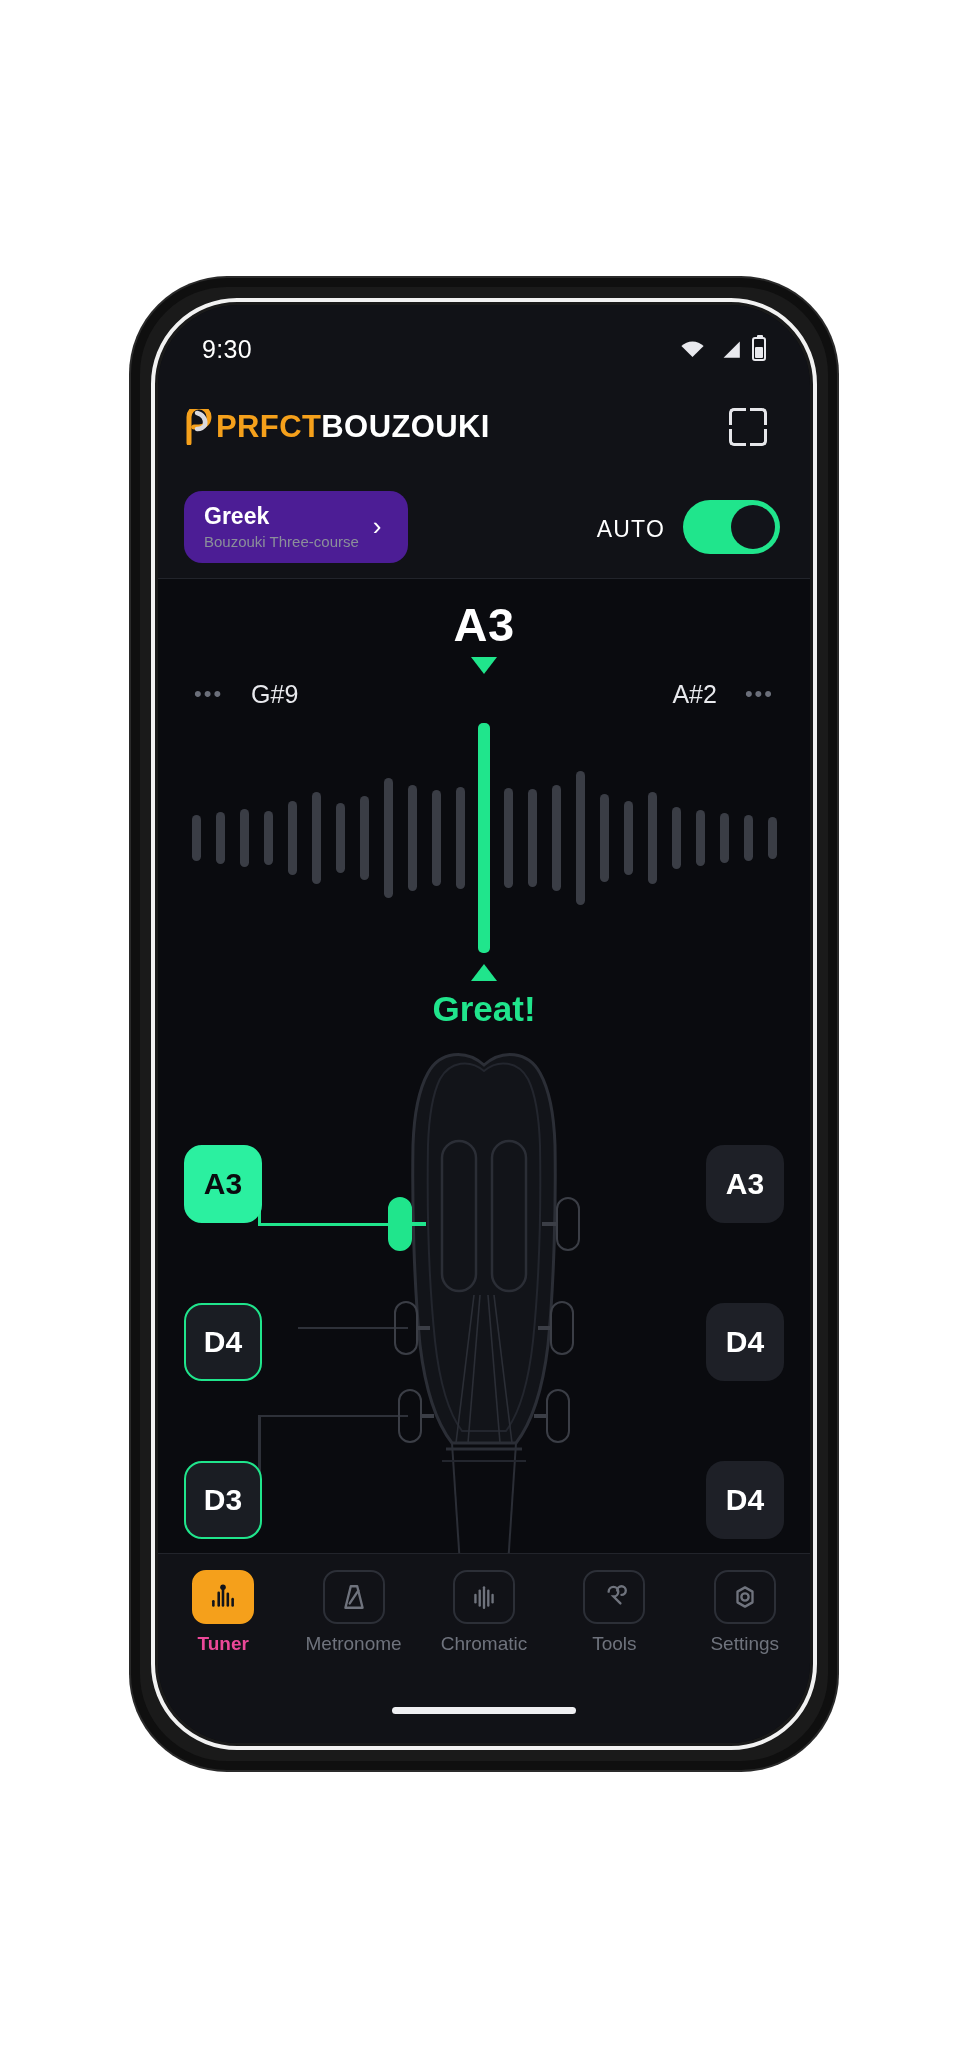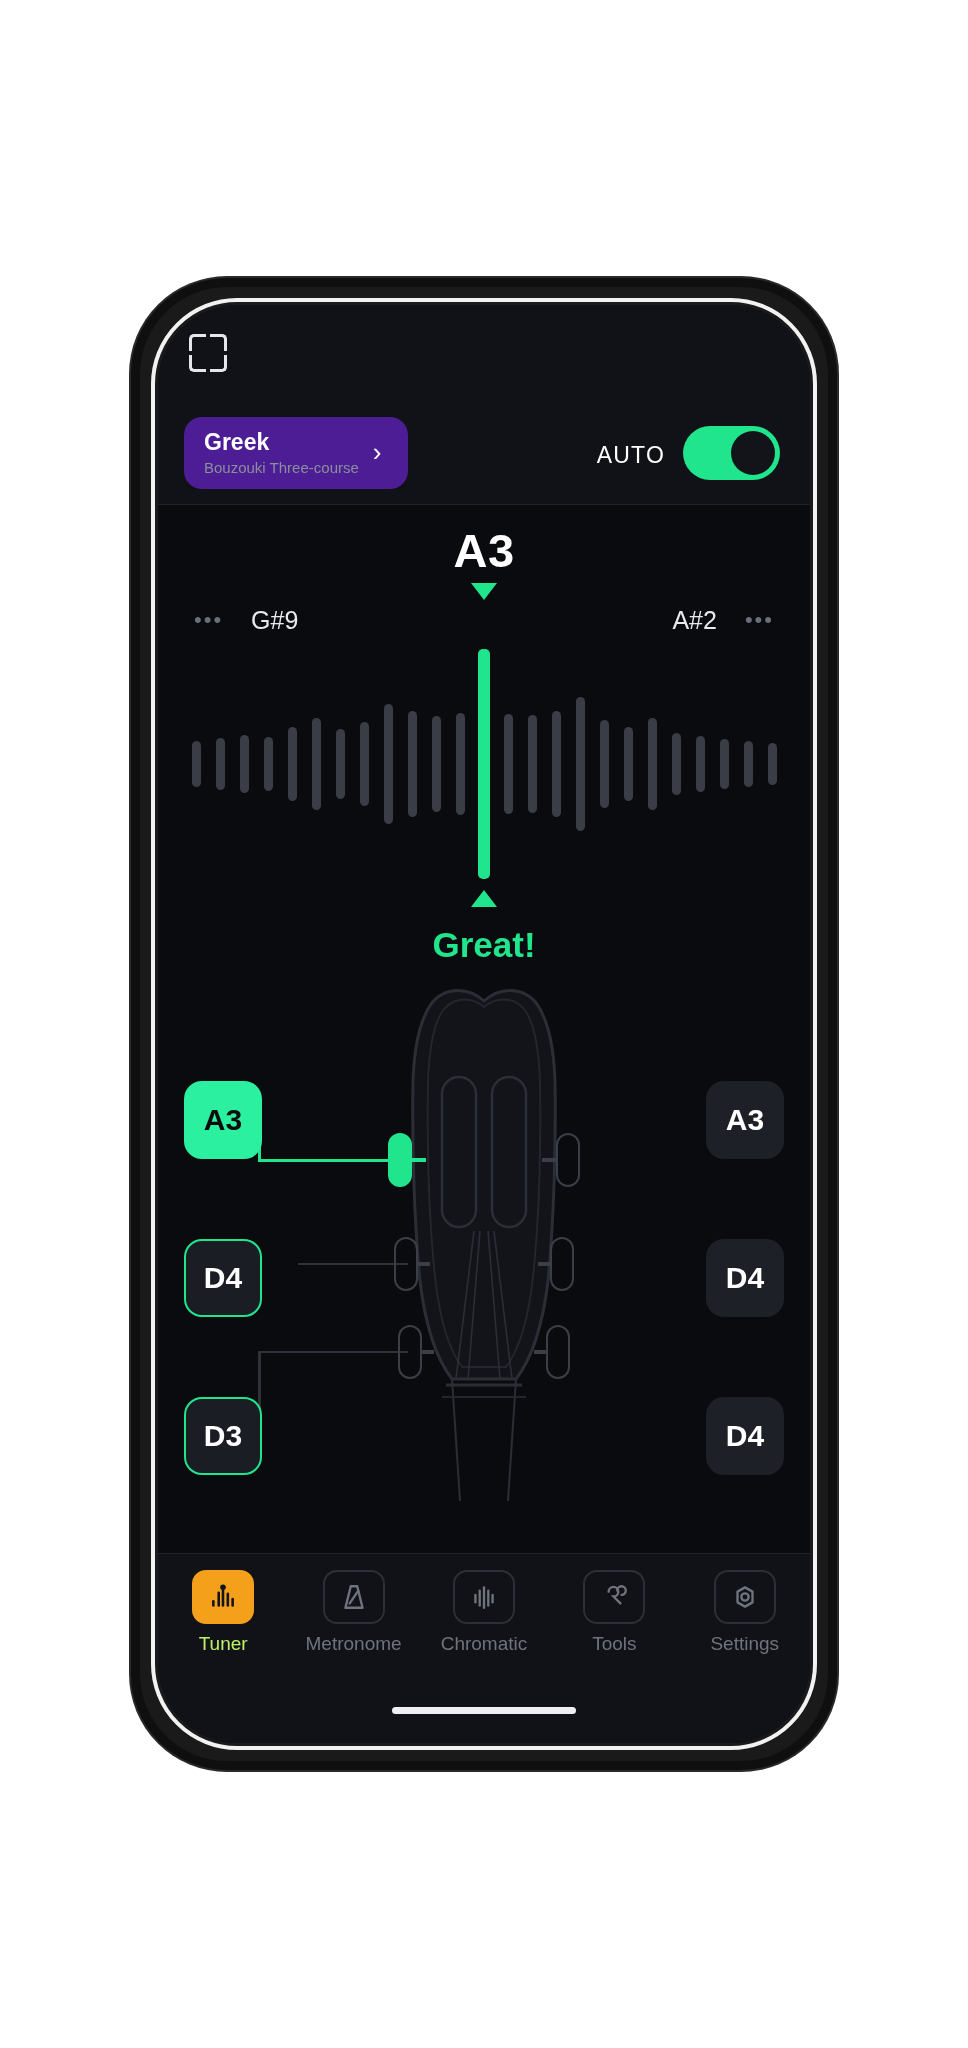--- a/index.html
+++ b/index.html
@@ -166,21 +166,21 @@
   .bar.active { background: #20E58C; width: 12px; }
 
   .tri-up {
     width: 0; height: 0; margin: 10px auto 0 auto;
     border-left: 13px solid transparent;
     border-right: 13px solid transparent;
     border-bottom: 17px solid #20E58C;
   }
   .verdict {
     text-align: center; color: #20E58C;
-    font-size: 35px; font-weight: 800; margin-top: 18px;
+    font-size: 35px; font-weight: 800; margin-top: 8px;
   }
 
   
   .strings-area {
     flex: 1 1 auto;
     position: relative;
     background: #0a0b0f;
     overflow: hidden;
   }
   .headstock {
@@ -232,42 +232,68 @@
     display: flex; flex-direction: column; align-items: center; gap: 9px;
     cursor: pointer; width: 118px;
   }
   .navicon {
     width: 62px; height: 54px; border-radius: 14px;
     display: flex; align-items: center; justify-content: center;
     border: 2px solid #2c2f37; background: transparent;
   }
   .navicon.active { background: #F5A01B; border-color: #F5A01B; }
   .navlabel { font-size: 19px; color: #6f737d; font-weight: 500; }
-  .navlabel.active { color: #bef264; font-weight: 400; }
+  .navlabel.active { color: #ec4899; font-weight: 700; }
 
   .homebar {
     flex: 0 0 42px;
     background: #111217;
     display: flex; align-items: flex-start; justify-content: center;
     padding-top: 6px;
   }
   .homebar .pill {
     width: 184px; height: 7px; border-radius: 4px; background: #efeff2;
   }
 </style>
 </head>
 <body>
 
 <div class="stage">
   <div class="phone-outer">
     <div class="phone-inner-ring"></div>
     <div class="screen">
 
+      <div class="statusbar">
+        <div class="status-time">9:30</div>
+        <div class="status-icons">
+          <span class="ico-wifi">
+            <svg viewBox="0 0 24 18" width="27" height="20">
+              <path d="M12 16.2 L2 6.4 A14 14 0 0 1 22 6.4 Z" fill="#e9e9ee"></path>
+            </svg>
+          </span>
+          <span class="ico-signal">
+            <svg viewBox="0 0 24 18" width="26" height="20">
+              <path d="M22 2 L22 17 L7 17 Z" fill="#e9e9ee"></path>
+            </svg>
+          </span>
+          <span class="ico-battery"></span>
+        </div>
+      </div>
 
       <div class="app-header">
+        <div class="brand">
+          <span class="brand-logo">
+            <svg viewBox="0 0 30 36" width="30" height="36">
+              <path d="M5 34 L5 8 A10 10 0 0 1 25 8 A10 10 0 0 1 15 18 L10 18" fill="none" stroke="#F5A01B" stroke-width="5" stroke-linecap="round"></path>
+              <path d="M13 4 A10 10 0 0 1 21 16 A9 9 0 0 1 13 20" fill="none" stroke="#d9d9de" stroke-width="4.5" stroke-linecap="round"></path>
+            </svg>
+          </span>
+          <span class="brand-a">PRFCT</span>
+          <span class="brand-b">BOUZOUKI</span>
+        </div>
         <div class="fullscreen-btn">
           <span class="fs-c fs-tl"></span>
           <span class="fs-c fs-tr"></span>
           <span class="fs-c fs-bl"></span>
           <span class="fs-c fs-br"></span>
         </div>
       </div>
 
       <div class="preset-row">
         <div class="preset-card">

